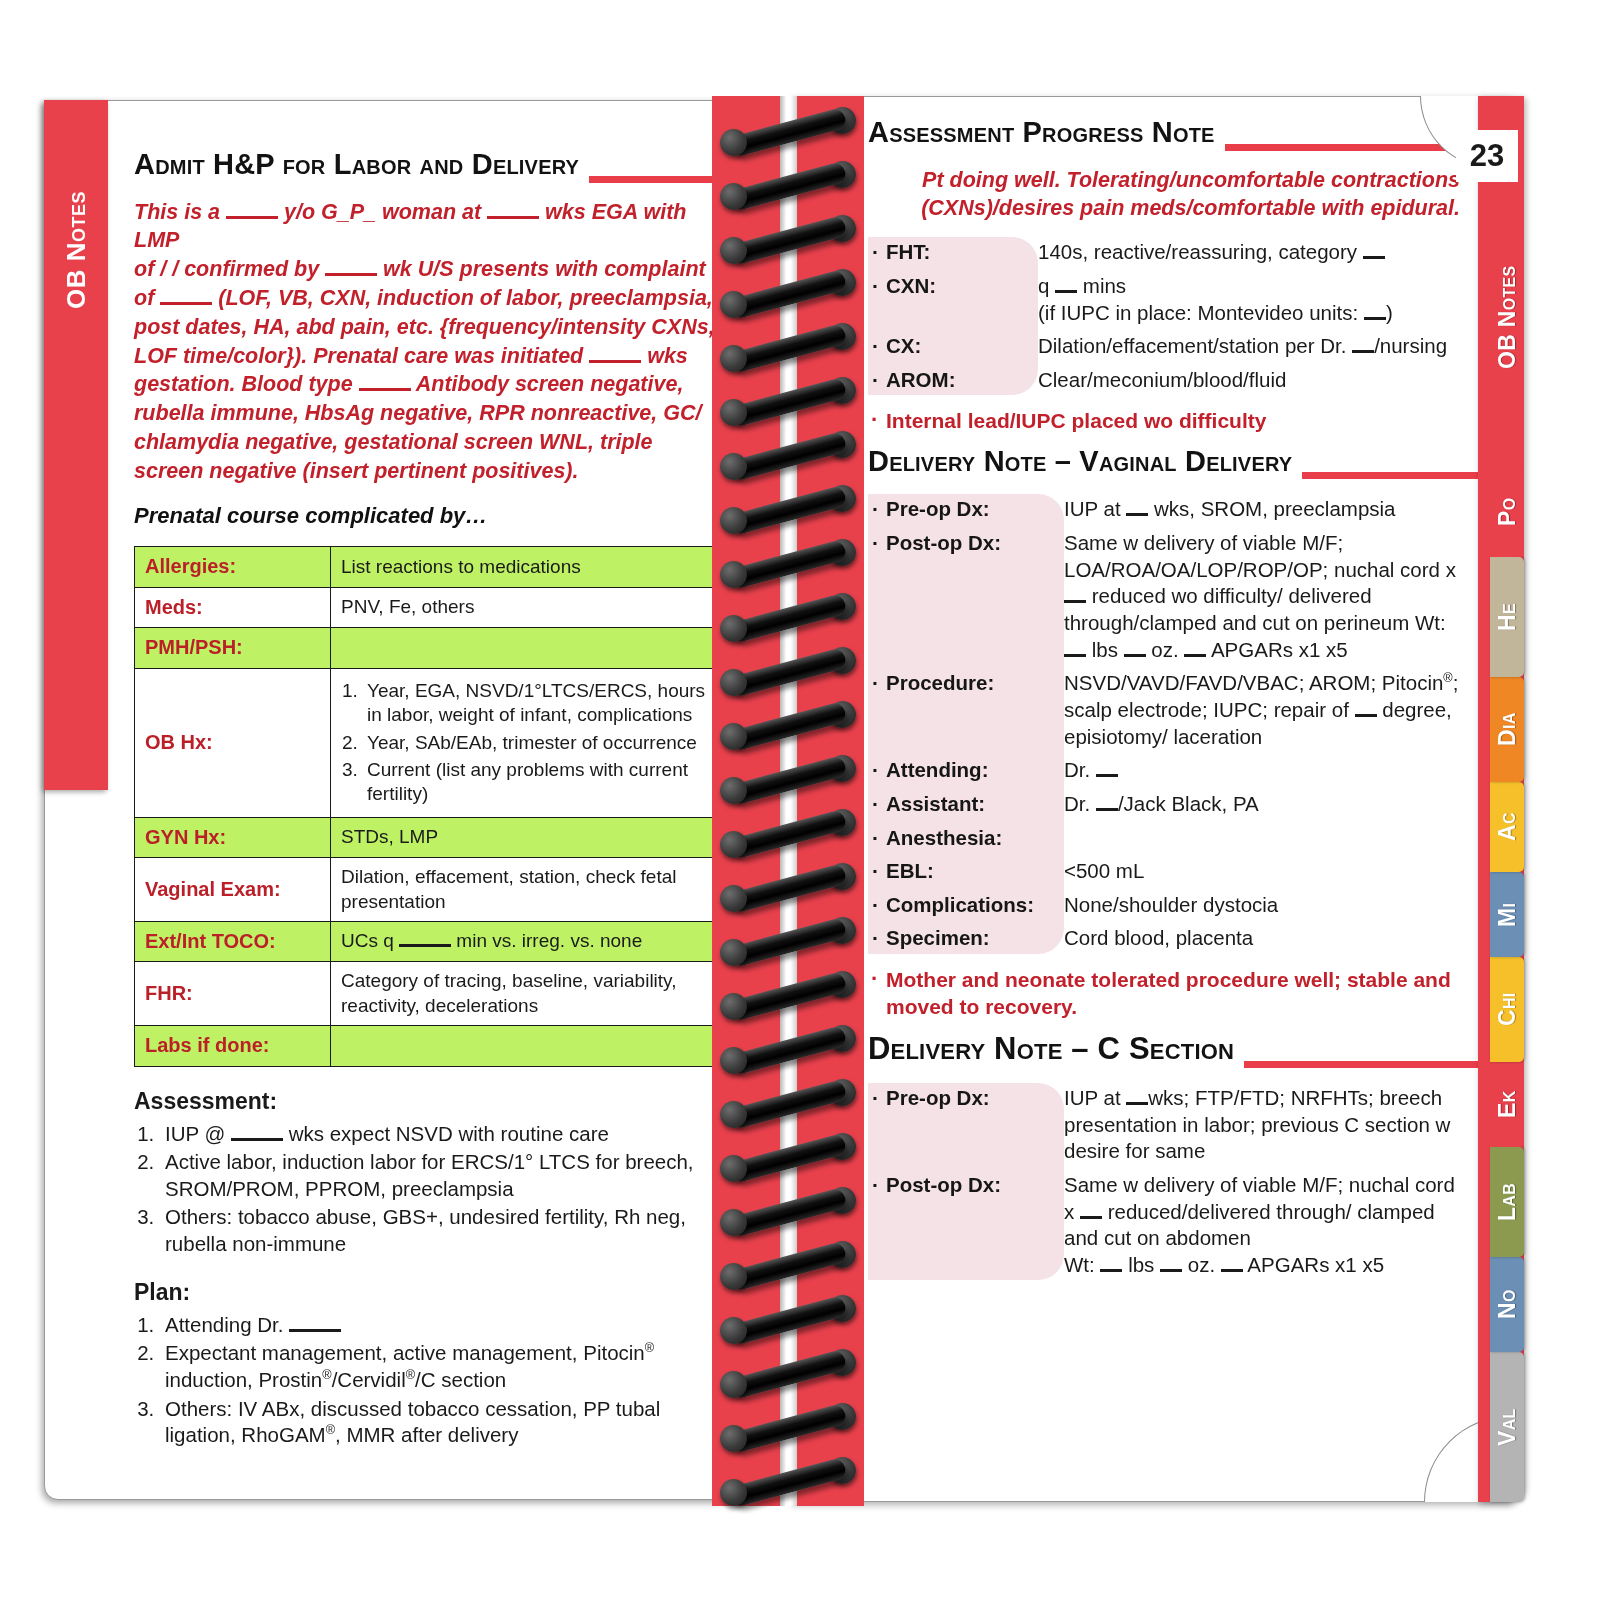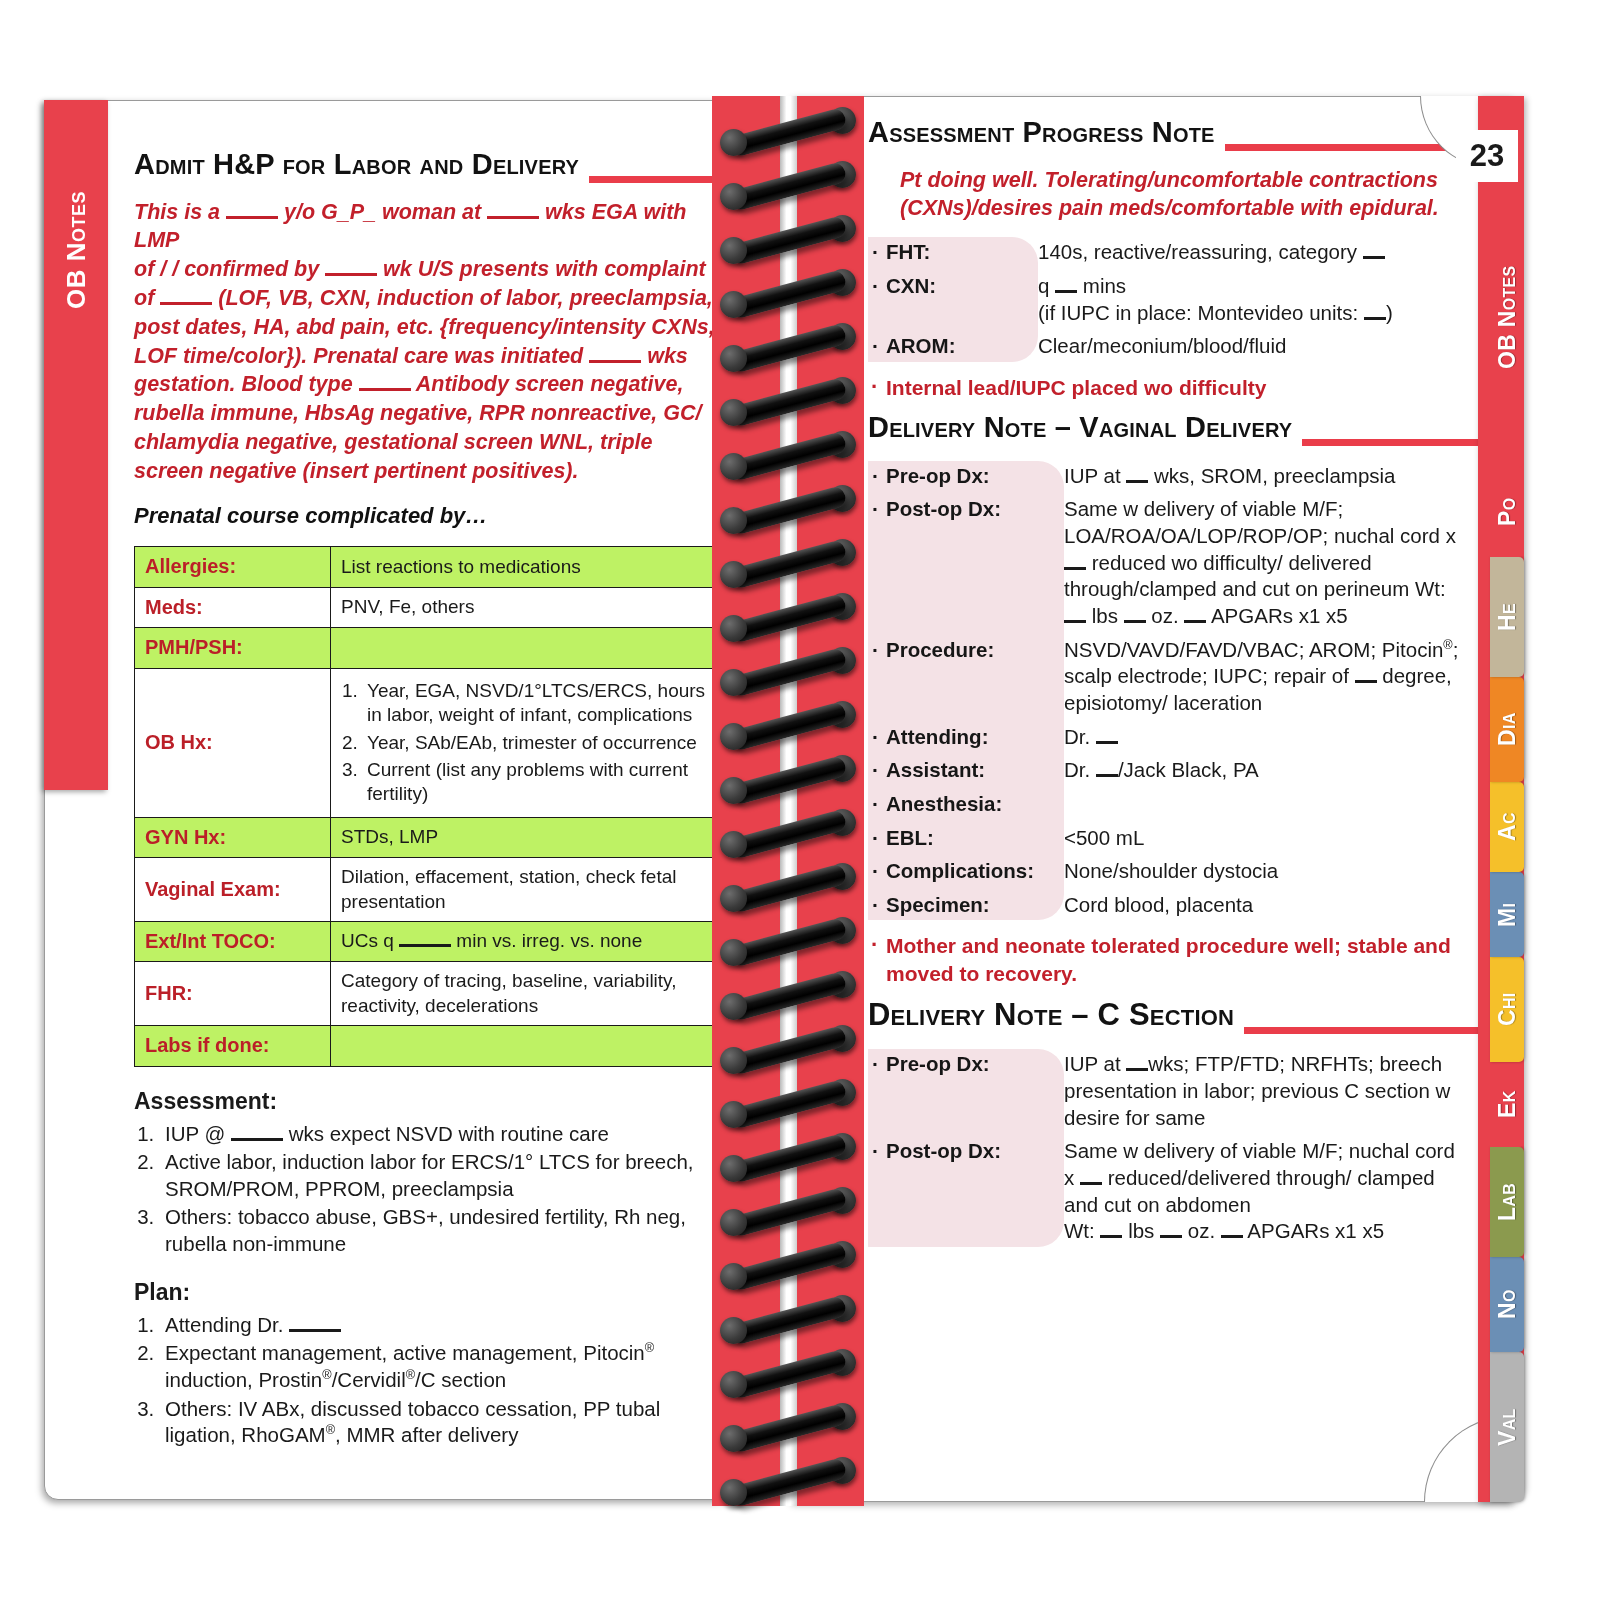--- a/index.html
+++ b/index.html
@@ -138,21 +138,21 @@
     position: absolute; left: 0; right: -30px; bottom: 1px; height: 7px;
     background: #ea3d4a; z-index: 1;
   }
   .sec-head.small h2 { font-size: 31px; }
 
   
   .intro {
     color: #c2202b; font-style: italic; font-weight: bold;
     font-size: 21.5px; line-height: 1.34; margin-bottom: 14px;
   }
-  .intro.center { text-align: left; padding-left: 32px; }
+  .intro.center { text-align: right; padding-left: 32px; }
   .blank { border-bottom: 3px solid currentColor; display: inline-block; }
   .b-sm { width: 22px; } .b-lg { width: 52px; }
 
   .subhead {
     font-weight: bold; font-style: italic; font-size: 22px;
     color: #111; margin: 16px 0 16px;
   }
 
   
   table.hp { width: 100%; border-collapse: collapse; }
@@ -453,20 +453,24 @@
       <div id="ipn-rows">
           <div class="drow">
             <div class="dk">FHT:</div>
             <div class="dv">140s, reactive/reassuring, category <span class="blank b-sm"></span></div>
           </div>
           <div class="drow">
             <div class="dk">CXN:</div>
             <div class="dv">q <span class="blank b-sm"></span> mins<br>(if IUPC in place: Montevideo units: <span class="blank b-sm"></span>)</div>
           </div>
           <div class="drow">
+            <div class="dk">CX:</div>
+            <div class="dv">Dilation/effacement/station per Dr. <span class="blank b-sm"></span>/nursing</div>
+          </div>
+          <div class="drow">
             <div class="dk">AROM:</div>
             <div class="dv">Clear/meconium/blood/fluid</div>
           </div>
         </div>
     </div>
     <div class="redbul">Internal lead/IUPC placed wo difficulty</div>
 
     <div class="sec-head">
       <div class="sec-rule"></div>
       <h2>Delivery Note – Vaginal Delivery</h2>

